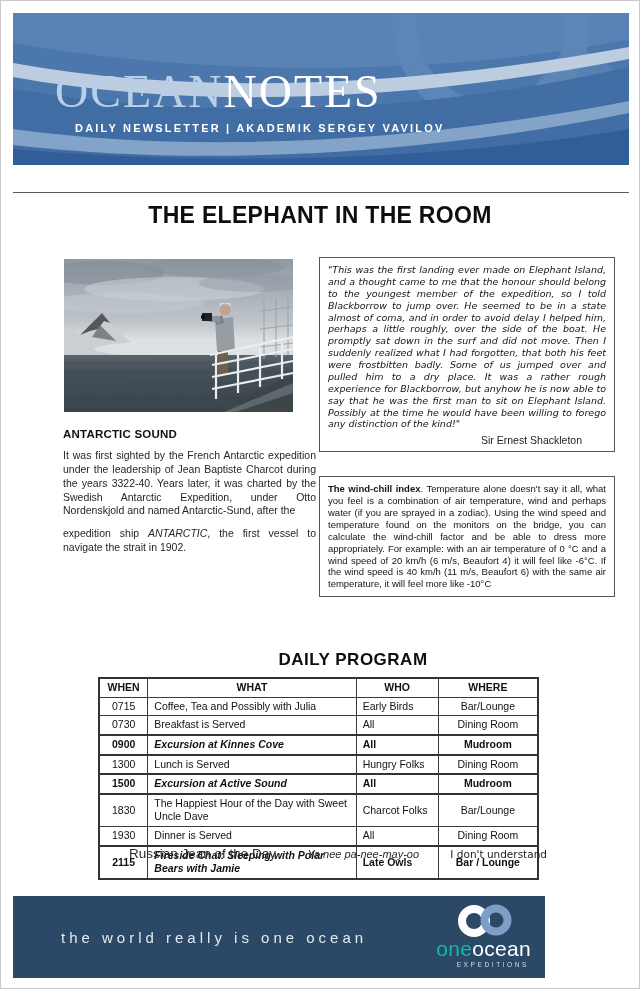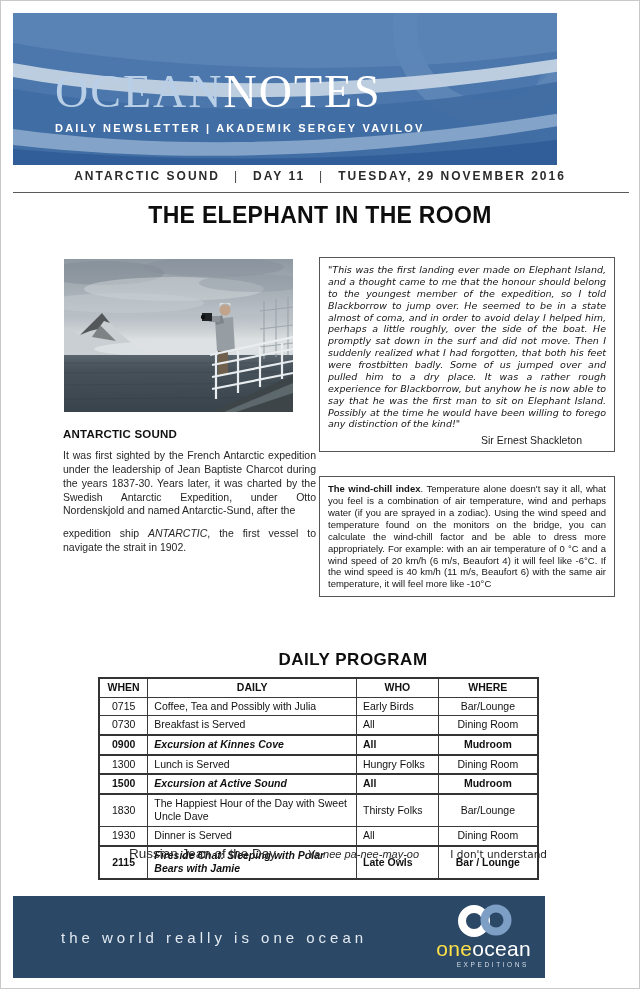--- a/index.html
+++ b/index.html
@@ -3,27 +3,27 @@
 <meta charset="utf-8">
 <style>
   html,body{margin:0;padding:0;background:#e9e9e9;}
   .page{
     position:relative;width:640px;height:989px;margin:0 auto;
     background:#ffffff;border:1px solid #c9c9c9;box-sizing:border-box;
     font-family:"Liberation Sans",sans-serif;color:#222;overflow:hidden;
   }
 
   
-  .banner{position:absolute;left:12px;top:12px;width:544px;height:152px;overflow:hidden;}
+  .banner{position:absolute;left:12px;top:12px;width:628px;height:152px;overflow:hidden;}
   .banner svg{position:absolute;left:0;top:0;}
   .banner-text{position:absolute;left:42px;top:56px;}
   .wordmark{font-family:"Liberation Serif",serif;font-size:46px;line-height:1;letter-spacing:2px;}
   .wordmark .wm-ocean{color:#b9cfe7;}
   .wordmark .wm-notes{color:#ffffff;}
-  .banner-subtitle{margin-top:7px;color:#ffffff;font-size:11px;font-weight:bold;letter-spacing:2.2px;}
+  .banner-subtitle{margin-top:7px;color:#ffffff;font-size:11px;font-weight:bold;letter-spacing:2.2px;margin-left:20px;}
 
   
   .subheader{position:absolute;left:0;top:168px;width:100%;text-align:center;
     font-size:12px;font-weight:bold;letter-spacing:2px;color:#2b2b2b;}
   .subheader .sep{margin:0 14px;color:#444;font-weight:normal;}
   .rule{position:absolute;left:12px;top:191px;width:616px;border-top:1px solid #5a5a5a;}
 
   
   .title{position:absolute;left:0;top:201px;width:100%;text-align:center;
     font-size:23px;font-weight:bold;color:#0e0e0e;letter-spacing:.3px;}
@@ -65,21 +65,21 @@
   .r-label{font-size:13.5px;color:#2a2a2a;}
   .r-phonetic{font-size:11px;font-style:italic;color:#2a2a2a;}
   .r-meaning{font-family:"DejaVu Sans",sans-serif;font-size:10.5px;color:#1c1c1c;}
 
   
   .footer{position:absolute;left:12px;top:895px;width:532px;height:82px;background:#2c4867;}
   .tagline{position:absolute;left:48px;top:33px;color:#e3eaf1;font-size:15px;letter-spacing:4px;}
   .oo-logo{position:absolute;right:14px;top:5px;width:130px;text-align:right;}
   .oo-rings{display:block;margin:0 10px 0 auto;}
   .oo-wordmark{font-size:21px;line-height:1;margin-top:-3px;letter-spacing:.3px;}
-  .oo-one{color:#fde047;}
+  .oo-one{color:#14b8a6;}
   .oo-ocean{color:#ffffff;}
   .oo-sub{font-size:6.5px;letter-spacing:2.6px;color:#d6dfe8;margin:2px 2px 0 0;}
 </style>
 </head>
 <body>
 
 <div class="page">
 
   <div class="banner">
     <svg width="616" height="152" viewBox="0 0 616 152">
@@ -93,23 +93,20 @@
       <path d="M0,136 C210,154 440,146 616,116 L616,152 L0,152 Z" fill="#305c97" opacity="0.9"></path>
     </svg>
     <div class="banner-text">
       <div class="wordmark">
         <span class="wm-ocean">OCEAN</span><span class="wm-notes">NOTES</span>
       </div>
       <div class="banner-subtitle">DAILY NEWSLETTER | AKADEMIK SERGEY VAVILOV</div>
     </div>
   </div>
 
-  <div class="subheader">
-    <span>ANTARCTIC SOUND</span><span class="sep">|</span><span>DAY 11</span><span class="sep">|</span><span>TUESDAY, 29 NOVEMBER 2016</span>
-  </div>
   <div class="rule"></div>
 
   <div class="title">THE ELEPHANT IN THE ROOM</div>
 
   <div class="left-col">
     <svg class="photo" viewBox="0 0 229 153">
       <defs>
         <linearGradient id="sky" x1="0" y1="0" x2="0" y2="1">
           <stop offset="0" stop-color="#8f99a2"></stop>
             <stop offset="0.55" stop-color="#b7bec4"></stop>
@@ -169,40 +166,40 @@
         <line x1="148" y1="106" x2="229" y2="90"></line>
         <line x1="148" y1="118" x2="229" y2="102"></line>
         <line x1="148" y1="130" x2="229" y2="114"></line>
         <line x1="152" y1="96" x2="152" y2="140"></line>
         <line x1="174" y1="92" x2="174" y2="134"></line>
         <line x1="196" y1="88" x2="196" y2="128"></line>
         <line x1="218" y1="84" x2="218" y2="120"></line>
       </g>
     </svg>
     <div class="left-heading">ANTARCTIC SOUND</div>
-    <p>It was first sighted by the French Antarctic expedition under the leadership of Jean Baptiste Charcot during the years 1837-30. Years later, it was charted by the Swedish Antarctic Expedition, under Otto Nordenskjold and named Antarctic-Sund, after the</p>
+    <p>It was first sighted by the French Antarctic expedition under the leadership of Jean Baptiste Charcot during the years 3322-40. Years later, it was charted by the Swedish Antarctic Expedition, under Otto Nordenskjold and named Antarctic-Sund, after the</p>
     <p><span>expedition ship </span><span class="it">ANTARCTIC</span><span>, the first vessel to navigate the strait in 1902.</span></p>
   </div>
 
   <div class="right-col">
     <div class="quote-box">
       <div class="quote-text">"This was the first landing ever made on Elephant Island, and a thought came to me that the honour should belong to the youngest member of the expedition, so I told Blackborrow to jump over.  He seemed to be in a state almost of coma, and in order to avoid delay I helped him, perhaps a little roughly, over the side of the boat.  He promptly sat down in the surf and did not move.  Then I suddenly realized what I had forgotten, that both his feet were frostbitten badly.  Some of us jumped over and pulled him to a dry place.  It was a rather rough experience for Blackborrow, but anyhow he is now able to say that he was the first man to sit on Elephant Island.  Possibly at the time he would have been willing to forego any distinction of the kind!"</div>
       <div class="quote-attr">Sir Ernest Shackleton</div>
     </div>
     <div class="windchill-box">
       <b>The wind-chill index</b><span>. Temperature alone doesn't say it all, what you feel is a combination of air temperature, wind and perhaps water (if you are sprayed in a zodiac).  Using the wind speed and temperature found on the monitors on the bridge, you can calculate the wind-chill factor and be able to dress more appropriately. For example: with an air temperature of 0 °C and a wind speed of 20 km/h (6 m/s, Beaufort 4) it will feel like -6°C. If the wind speed is 40 km/h (11 m/s, Beaufort 6) with the same air temperature, it will feel more like -10°C</span>
     </div>
   </div>
 
   <div class="program-heading">DAILY PROGRAM</div>
   <table class="program">
     <thead>
       <tr>
         <th>WHEN</th>
-        <th>DAILY</th>
+        <th>WHAT</th>
         <th>WHO</th>
         <th>WHERE</th>
       </tr>
     </thead>
     <tbody>
         <tr>
       <td class="c-when">0715</td>
       <td class="c-what">Coffee, Tea and Possibly with Julia</td>
       <td class="c-who">Early Birds</td>
       <td class="c-where">Bar/Lounge</td>
@@ -227,21 +224,21 @@
     </tr>
         <tr class="hl">
       <td class="c-when">1500</td>
       <td class="c-what">Excursion at Active Sound</td>
       <td class="c-who">All</td>
       <td class="c-where">Mudroom</td>
     </tr>
         <tr>
       <td class="c-when">1830</td>
       <td class="c-what">The Happiest Hour of the Day with Sweet Uncle Dave</td>
-      <td class="c-who">Thirsty Folks</td>
+      <td class="c-who">Charcot Folks</td>
       <td class="c-where">Bar/Lounge</td>
     </tr>
         <tr>
       <td class="c-when">1930</td>
       <td class="c-what">Dinner is Served</td>
       <td class="c-who">All</td>
       <td class="c-where">Dining Room</td>
     </tr>
         <tr class="hl">
       <td class="c-when">2115</td>

